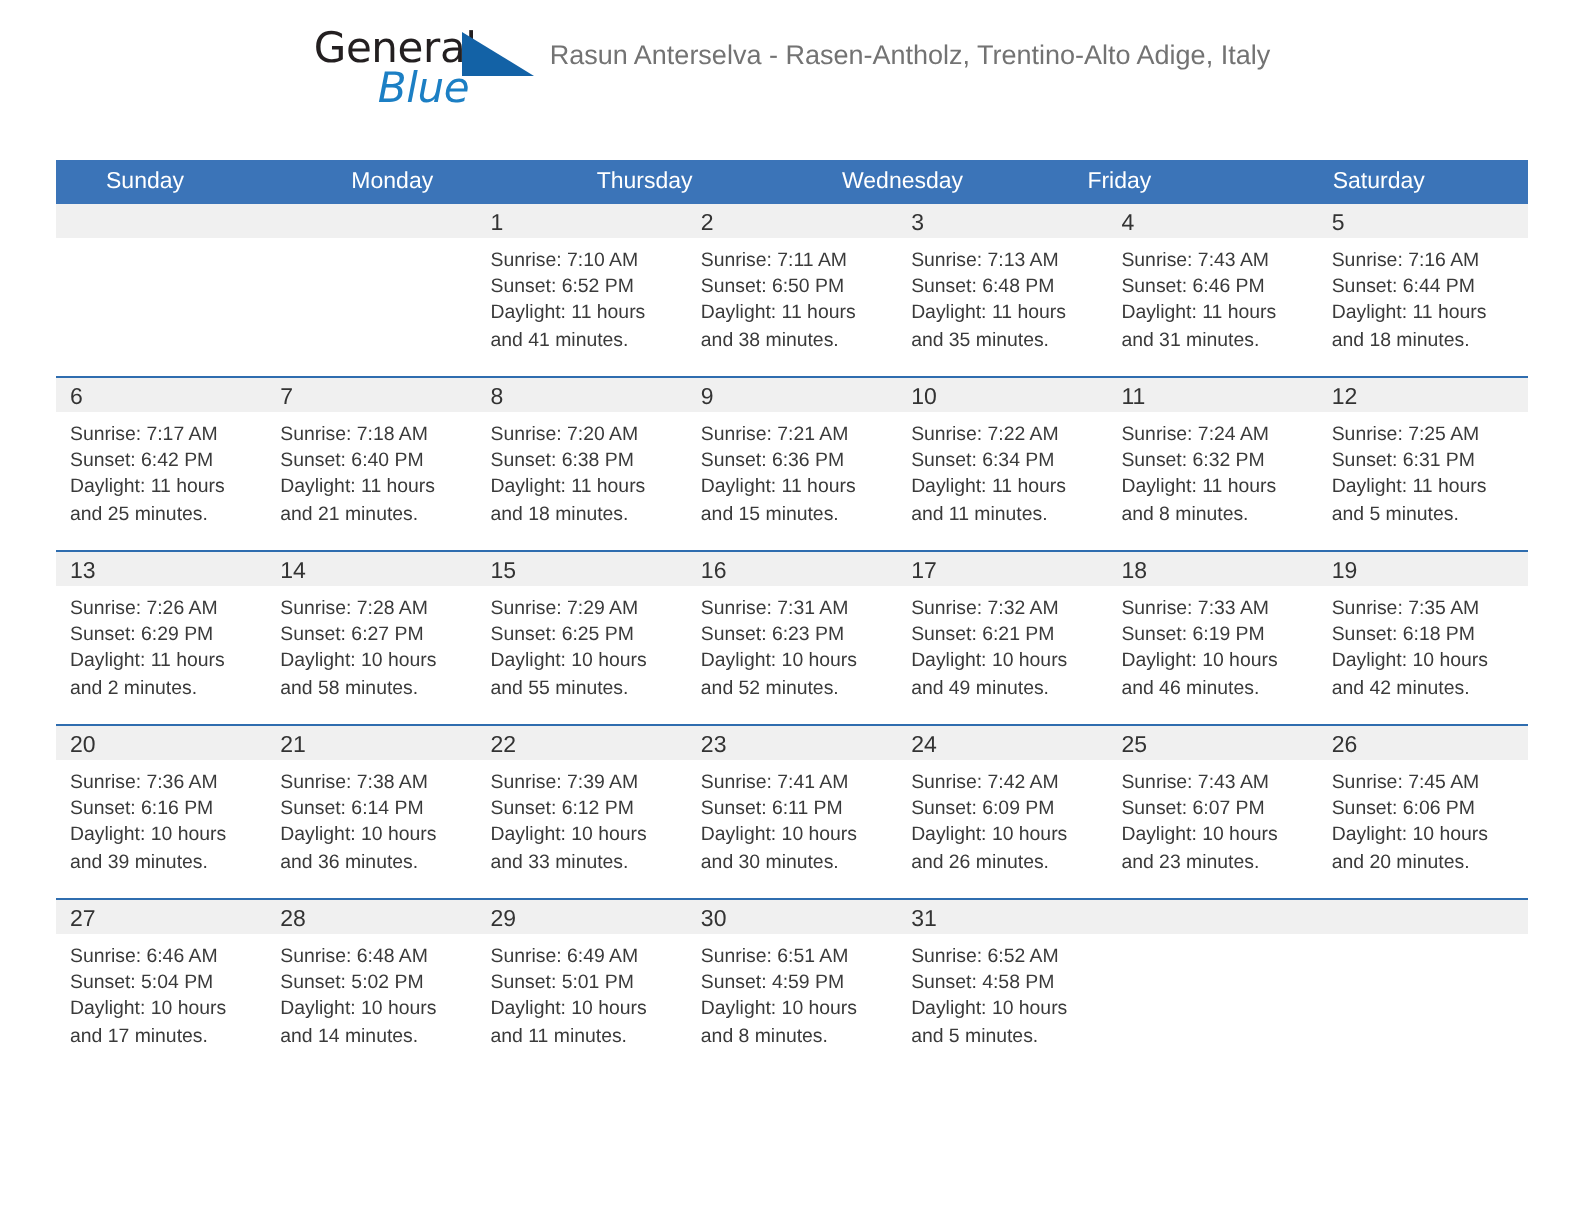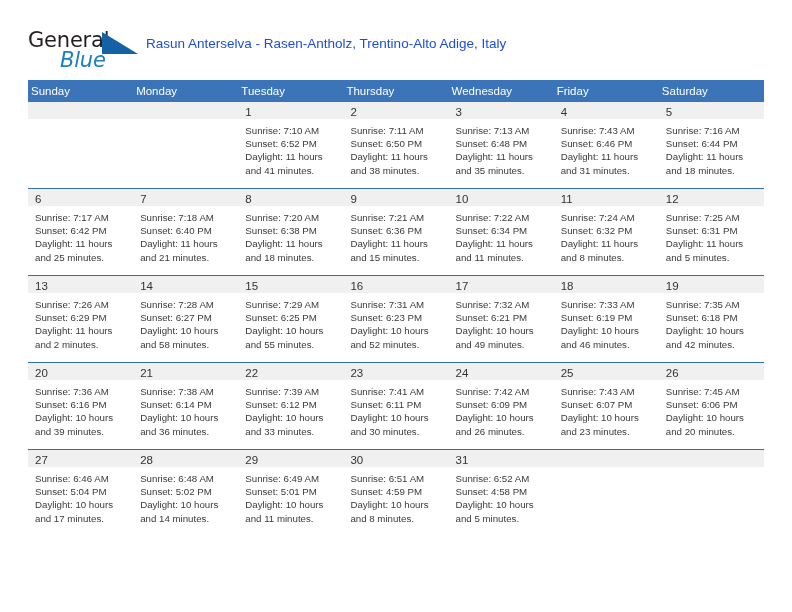--- a/index.html
+++ b/index.html
@@ -19,22 +19,22 @@
     width: 792px;
     height: 612px;
     box-sizing: border-box;
     padding: 0 28px;
   }
 
   
   .topbar {
     display: flex;
     align-items: flex-start;
-    justify-content: flex-start;
-    padding-top: 26px;
+    justify-content: center;
+    padding-top: 10px;
     height: 72px;
     box-sizing: border-box;
   }
   .logo {
     position: relative;
     width: 118px;
     height: 46px;
     flex: none;
   }
   .logo-general {
@@ -70,42 +70,42 @@
     padding-top: 0px;
   }
   .cal-title {
     font-size: 25px;
     color: #222222;
     line-height: 30px;
     white-space: nowrap;
   }
   .cal-subtitle {
     font-size: 13.5px;
-    color: #1d4ed8;
+    color: #737373;
     line-height: 18px;
     margin-top: 9px;
     white-space: nowrap;
   }
 
   
   .calendar {
     margin-top: 8px;
     width: 736px;
   }
   .dow-row {
     display: flex;
     background: #3b74b8;
     height: 22px;
   }
   .dow {
     flex: 1 1 0;
     color: #ffffff;
     font-size: 11.5px;
     line-height: 22px;
-    padding-left: 3px;
+    padding-left: 25px;
     box-sizing: border-box;
   }
   .week {
     display: flex;
     border-top: 1.6px solid #2f6daf;
     height: 86px;
   }
   .week.first {
     border-top: none;
   }
@@ -152,21 +152,20 @@
     <div class="titles">
       <div class="cal-subtitle">Rasun Anterselva - Rasen-Antholz, Trentino-Alto Adige, Italy</div>
     </div>
 
   </div>
 
   <div class="calendar">
     <div class="dow-row">
         <div class="dow">Sunday</div>
         <div class="dow">Monday</div>
-        <div class="dow">Tuesday</div>
         <div class="dow">Thursday</div>
         <div class="dow">Wednesday</div>
         <div class="dow">Friday</div>
         <div class="dow">Saturday</div>
       </div>
     <div>
         <div class="week first">
           <div class="cell">
             <div class="daynum-band"><span class="daynum"></span></div>
             <div class="cell-body"></div>

